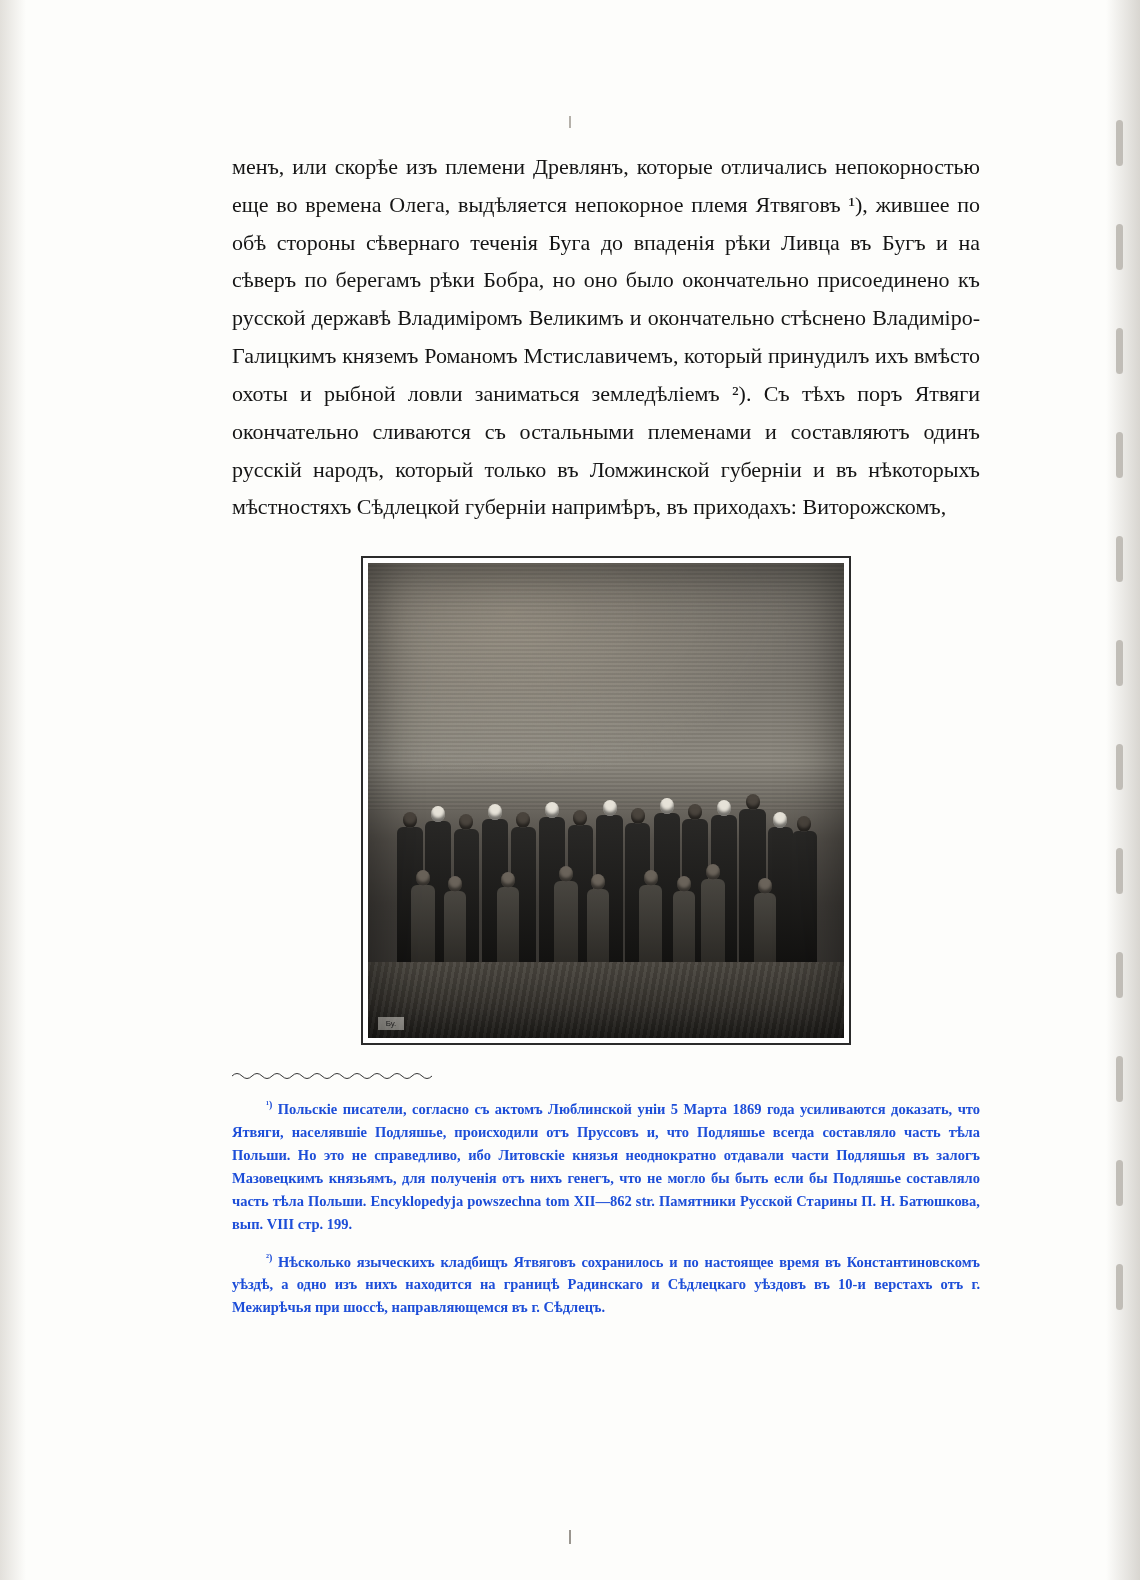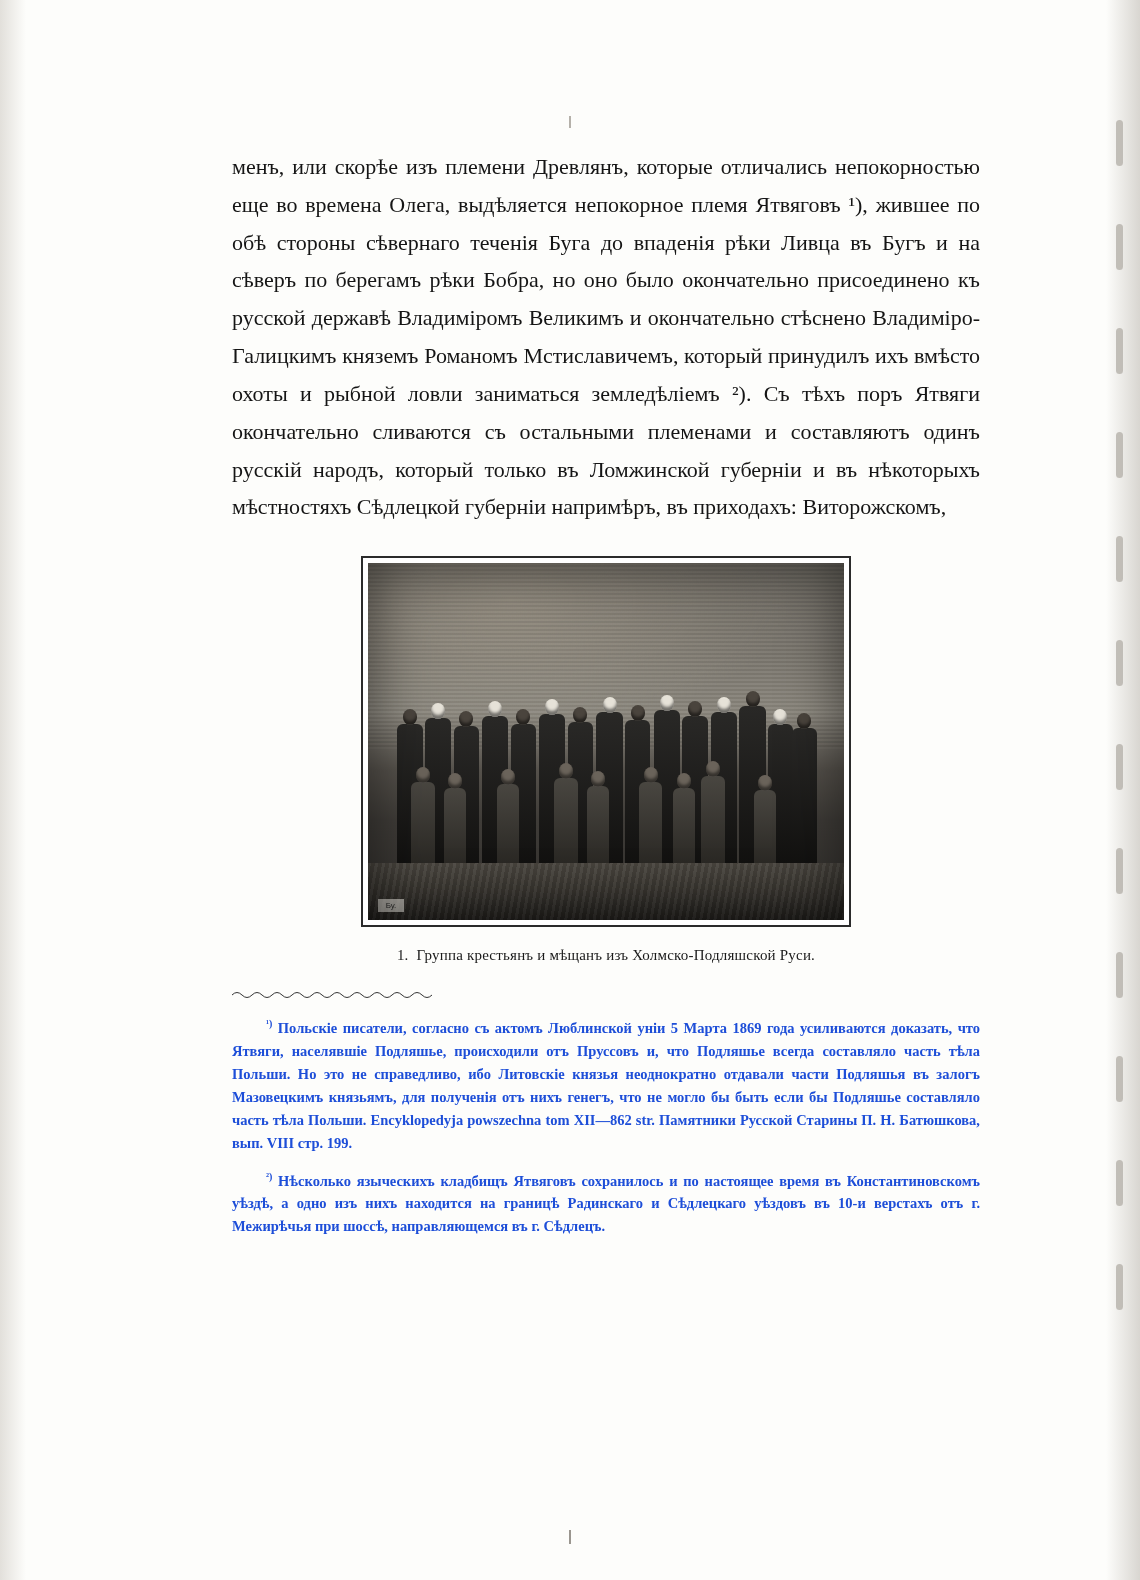--- a/index.html
+++ b/index.html
@@ -77,21 +77,21 @@
     color: #151515;
   }
   .body-text p { margin: 0; }
 
   .figure {
     margin: 30px 0 0 0;
     text-align: center;
   }
   .plate {
     width: 490px;
-    height: 371px;
+    height: 489px;
     margin: 0 auto;
     border: 2px solid #2b2b2b;
     padding: 5px;
     background: #ffffff;
     box-sizing: border-box;
   }
   .plate-inner {
     width: 100%;
     height: 100%;
     position: relative;
@@ -279,23 +279,20 @@
             <div class="fig light" style="left:57%;width:23px;height:92px;"></div>
             <div class="fig light" style="left:64%;width:22px;height:86px;"></div>
             <div class="fig light" style="left:70%;width:24px;height:98px;"></div>
             <div class="fig light" style="left:81%;width:22px;height:84px;"></div>
           </div>
           <div class="ground"></div>
           <div class="signature">Бу.</div>
           <div class="vignette"></div>
         </div>
       </div>
-      <div class="fig-caption">
-        <span class="num">1.</span><span>Группа крестьянъ и мѣщанъ изъ Холмско-Подляшской Руси.</span>
-      </div>
     </div>
 
 
     <div class="fn-rule">
       <svg width="200" height="10" viewBox="0 0 200 10" xmlns="http://www.w3.org/2000/svg">
         <path d="M0 5 q5 -5 10 0 t10 0 t10 0 t10 0 t10 0 t10 0 t10 0 t10 0 t10 0 t10 0 t10 0 t10 0 t10 0 t10 0 t10 0 t10 0 t10 0 t10 0 t10 0 t10 0" fill="none" stroke="#333" stroke-width="1"></path>
       </svg>
     </div>
 
     <div class="footnotes">

